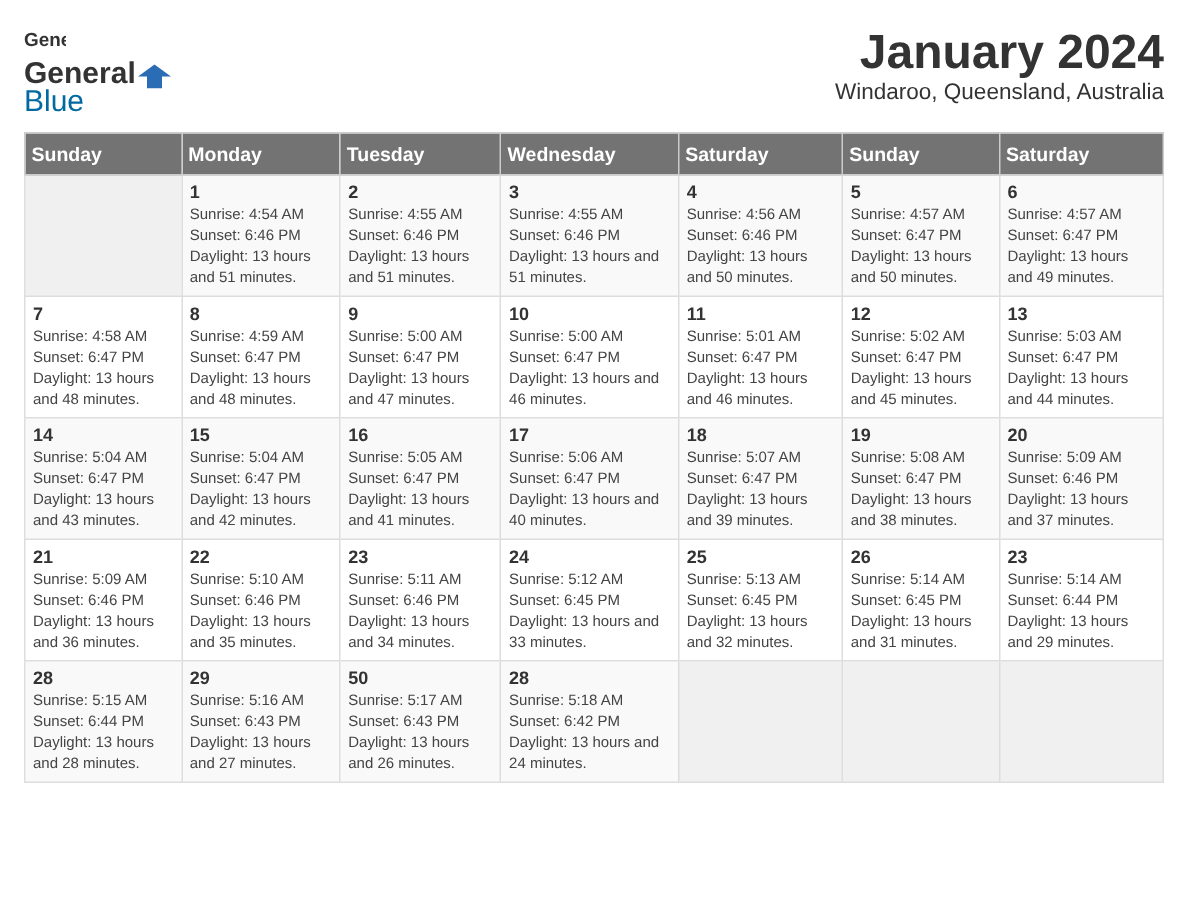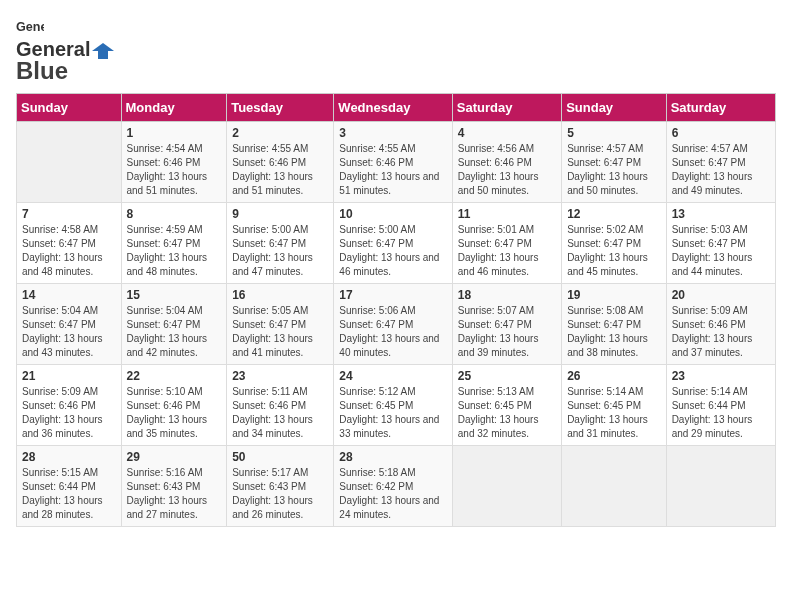--- a/index.html
+++ b/index.html
@@ -42,21 +42,21 @@
     .sub-title {
       font-size: 15px;
       color: #333;
     }
     table {
       width: 100%;
       border-collapse: collapse;
       font-size: 11px;
     }
     thead tr th {
-      background-color: #be185d;
+      background-color: #737373;
       color: #fff;
       padding: 6px 4px;
       text-align: left;
       font-size: 13px;
       border: 1px solid #ccc;
     }
     tbody tr td {
       border: 1px solid #ddd;
       padding: 4px 5px;
       vertical-align: top;
@@ -91,21 +91,25 @@
       <svg class="logo-icon" viewBox="0 0 40 30" xmlns="http://www.w3.org/2000/svg">
         <text x="0" y="20" font-size="18" font-weight="bold" fill="#333">General</text>
       </svg>
     </div>
     <div style="display:flex; align-items:center; gap:2px;">
       <span style="font-size:20px; font-weight:bold; color:#333;">General</span>
       <svg width="22" height="18" viewBox="0 0 22 18">
         <polygon points="11,2 22,10 16,10 16,18 6,18 6,10 0,10" fill="#2a6db5"></polygon>
       </svg>
     </div>
-    <span style="font-size:24px; font-weight:bold; color:#404040; margin-top:-4px;">Blue</span>
+    <span style="font-size:20px; font-weight:normal; color:#0369a1; margin-top:-4px;">Blue</span>
+  </div>
+  <div class="title-area">
+    <div class="main-title">January 2024</div>
+    <div class="sub-title">Windaroo, Queensland, Australia</div>
   </div>
 </div>
 
 <table>
   <thead>
     <tr>
     <th>Sunday</th>
         <th>Monday</th>
         <th>Tuesday</th>
         <th>Wednesday</th>

